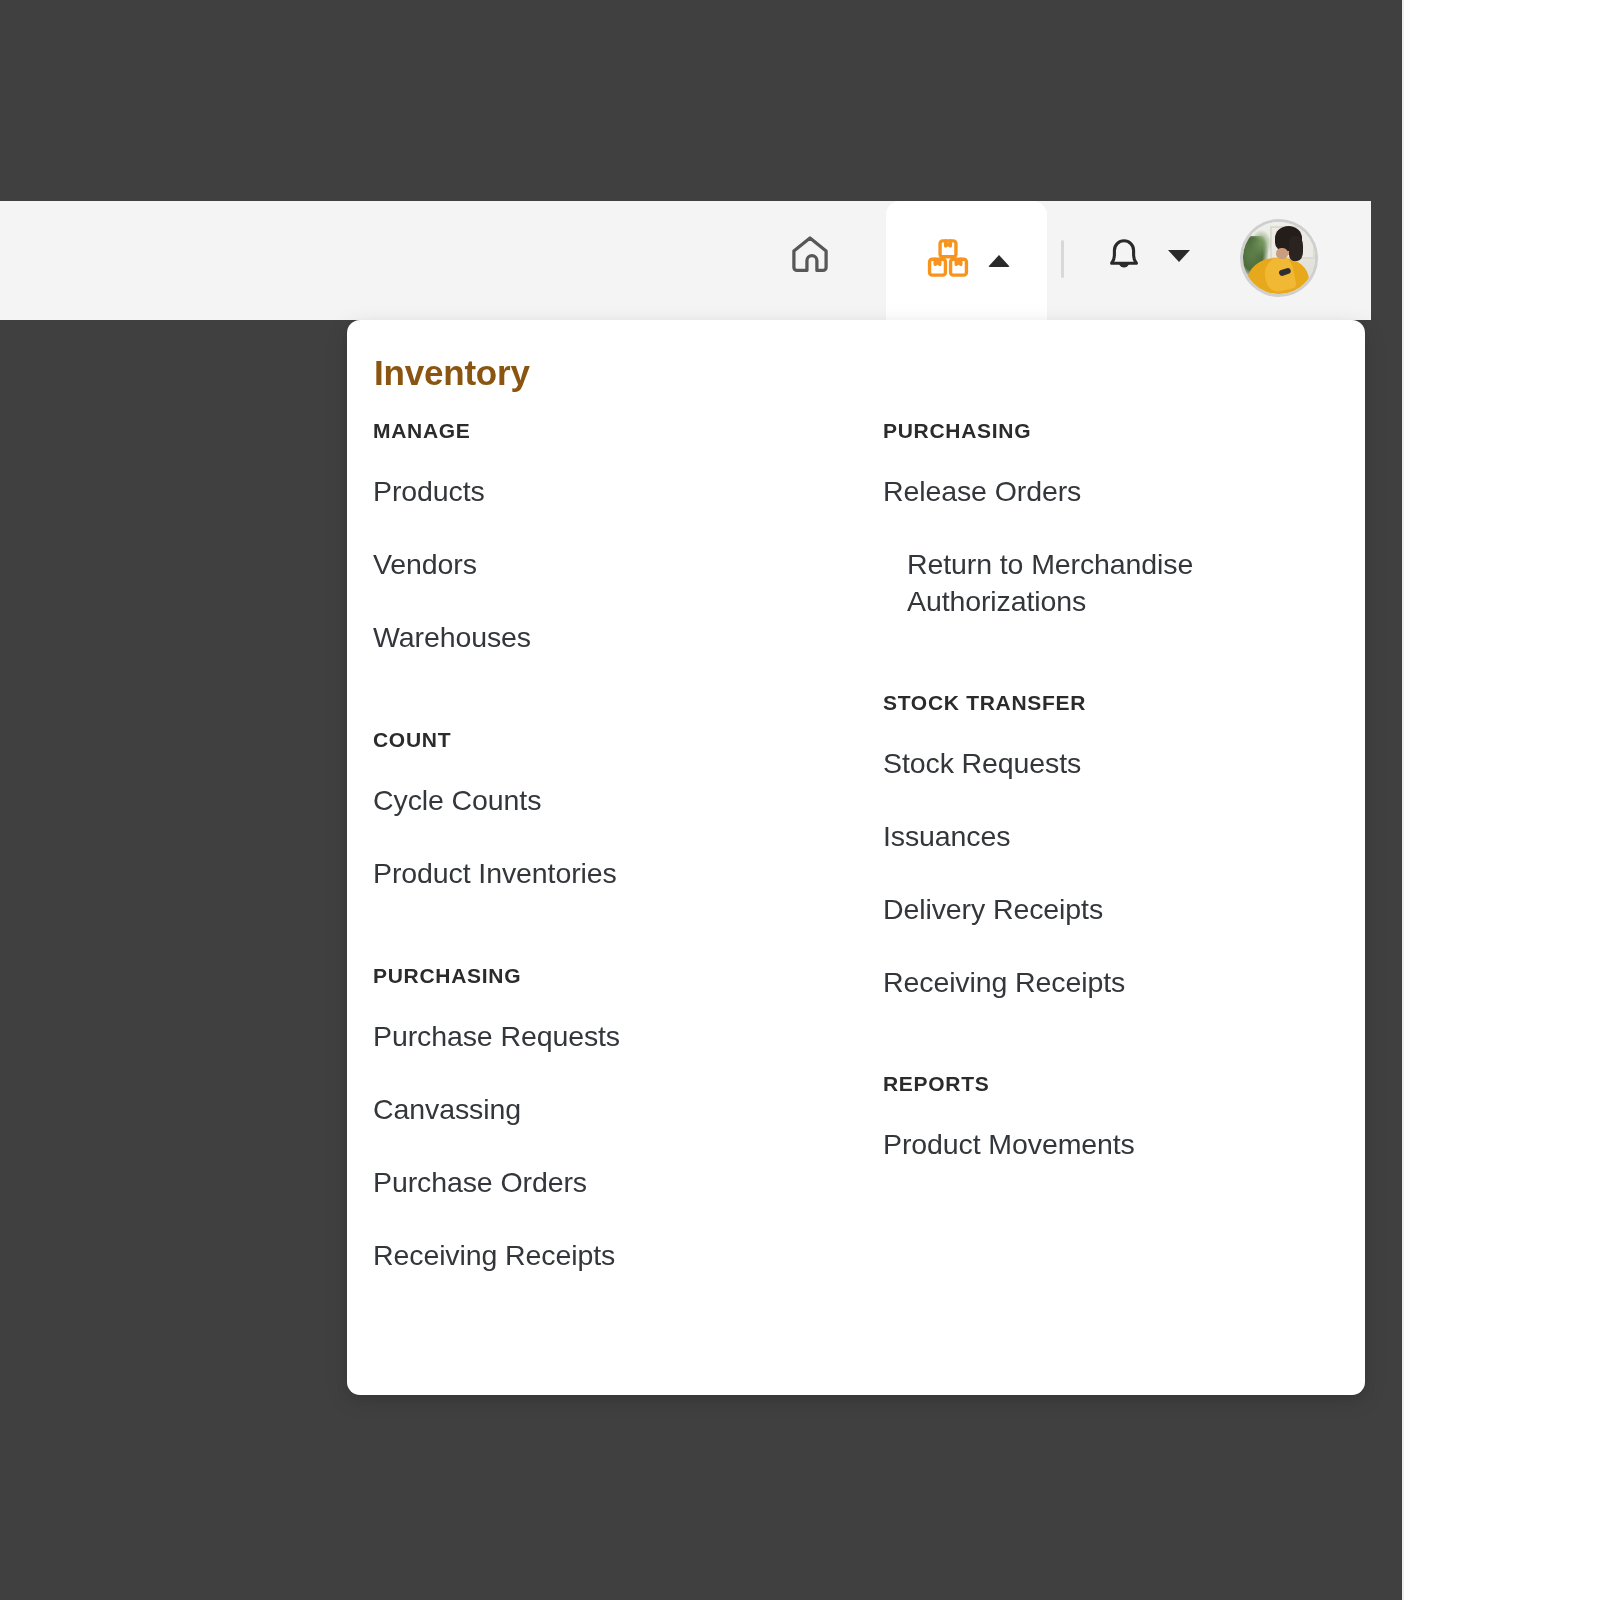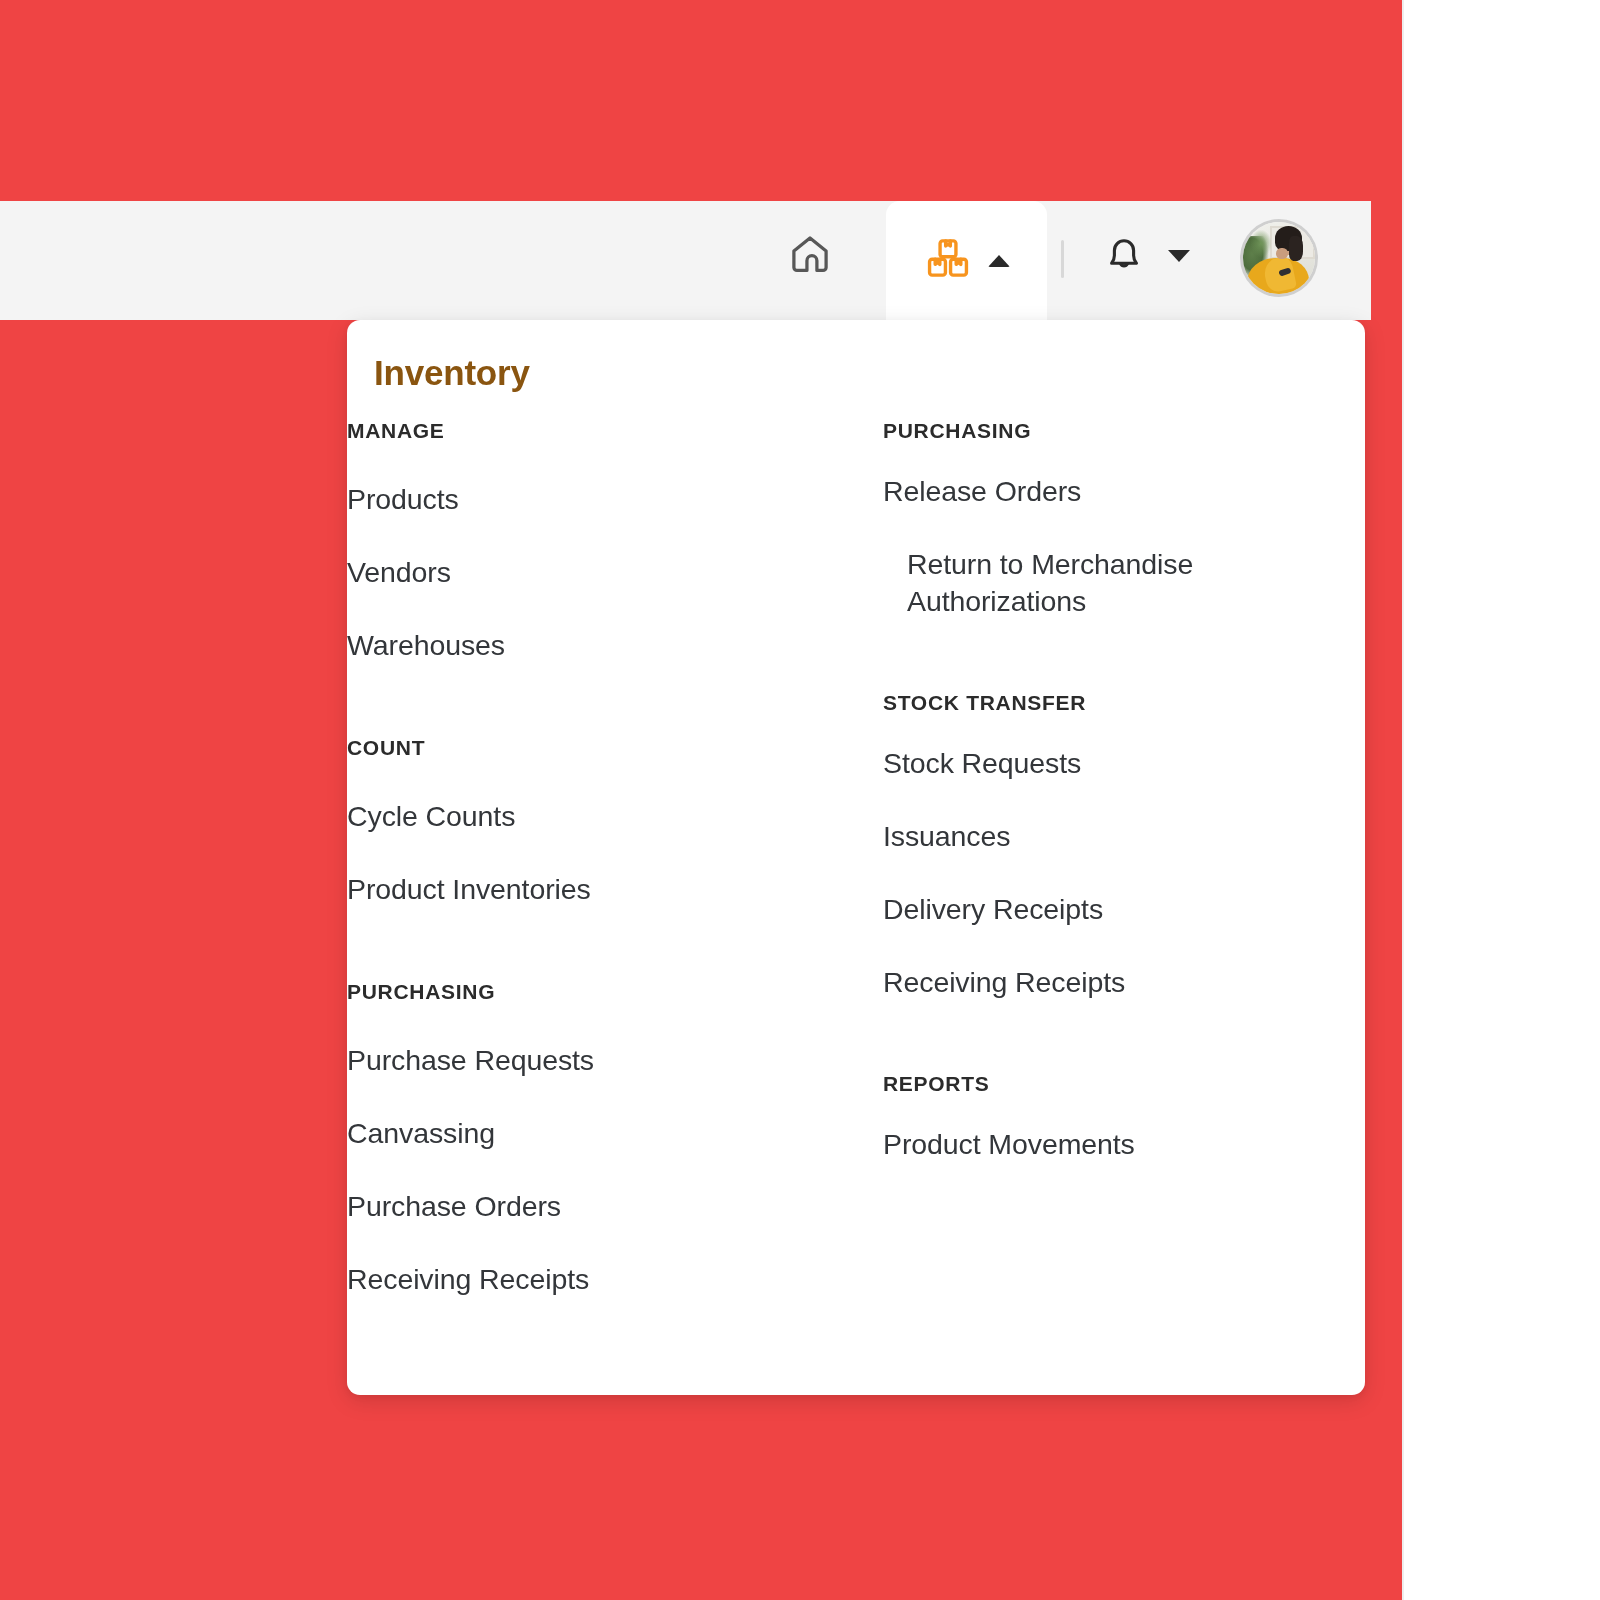--- a/index.html
+++ b/index.html
@@ -16,21 +16,21 @@
     -webkit-font-smoothing: antialiased;
   }
 
   
   #app-frame {
     position: absolute;
     left: 0;
     top: 0;
     width: 1404px;
     height: 1600px;
-    background: #ef4444;
+    background: #404040;
     border-right: 2px solid #eeeeee;
     box-sizing: border-box;
   }
 
   
   #topbar {
     position: absolute;
     left: 0;
     top: 201px;
     width: 1371px;
@@ -246,21 +246,21 @@
   .menu-columns {
     position: absolute;
     left: 0;
     top: 100px;
     width: 100%;
     display: flex;
   }
   .menu-col {
     box-sizing: border-box;
   }
-  .menu-col.left  { width: 506px; }
+  .menu-col.left  { width: 506px; padding-left: 26px; }
   .menu-col.right { width: 512px; padding-left: 30px; }
 
   .group-heading {
     font-size: 21px;
     font-weight: bold;
     letter-spacing: 0.7px;
     color: #2b2b2b;
     margin: 0;
     line-height: 1;
   }
@@ -272,21 +272,21 @@
   .group-items li {
     font-size: 28.5px;
     line-height: 1.3;
     color: #33363a;
     cursor: pointer;
     letter-spacing: -0.1px;
   }
 
   .left .group-block  { margin-bottom: 73px; }
   .left .group-block:last-child { margin-bottom: 0; }
-  .left .group-items  { margin-top: 40px; }
+  .left .group-items  { margin-top: 32px; }
   .left .group-items li { margin-bottom: 36px; }
   .left .group-items li:last-child { margin-bottom: 0; }
 
   .right .group-block  { margin-bottom: 72px; }
   .right .group-block:last-child { margin-bottom: 3px; }
   .right .group-items  { margin-top: 32px; }
   .right .group-items li { margin-bottom: 36px; }
   .right .group-items li:last-child { margin-bottom: 0; }
   .right .group-items li.multiline { max-width: 340px; margin-left: 24px; }
 </style>

